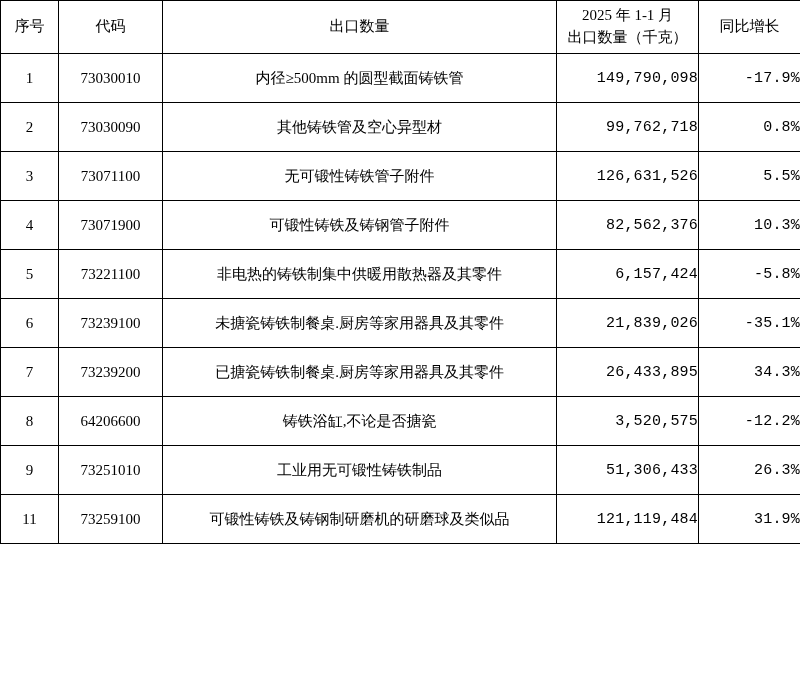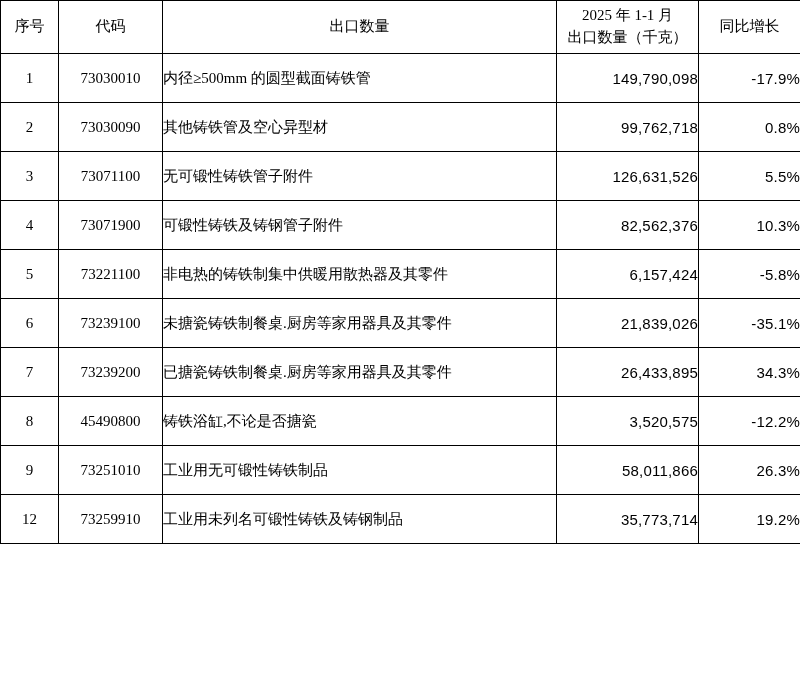--- a/index.html
+++ b/index.html
@@ -46,29 +46,29 @@
     display: block;
   }
   tbody td {
     height: 48px;
     font-size: 15px;
   }
   .cell-center {
     text-align: center;
   }
   .cell-left {
-    text-align: left;
+    text-align: center;
     padding-left: 10px;
   }
   .cell-right {
     text-align: right;
     padding-right: 14px;
   }
   .num {
-    font-family: Liberation Sans, sans-serif;
+    font-family: Liberation Mono, monospace;
     letter-spacing: 0.2px;
   }
   tbody tr:first-child td { height: 48px; }
 </style>
 </head>
 <body>
 
 <div class="table-wrap">
   <table class="data-table">
     <colgroup>
@@ -143,34 +143,34 @@
       </tr>
       <tr>
         <td class="cell-center">7</td>
         <td class="cell-center">73239200</td>
         <td class="cell-left">已搪瓷铸铁制餐桌.厨房等家用器具及其零件</td>
         <td class="cell-right num">26,433,895</td>
         <td class="cell-right num">34.3%</td>
       </tr>
       <tr>
         <td class="cell-center">8</td>
-        <td class="cell-center">45490800</td>
+        <td class="cell-center">64206600</td>
         <td class="cell-left">铸铁浴缸,不论是否搪瓷</td>
         <td class="cell-right num">3,520,575</td>
         <td class="cell-right num">-12.2%</td>
       </tr>
       <tr>
         <td class="cell-center">9</td>
         <td class="cell-center">73251010</td>
         <td class="cell-left">工业用无可锻性铸铁制品</td>
-        <td class="cell-right num">58,011,866</td>
+        <td class="cell-right num">51,306,433</td>
         <td class="cell-right num">26.3%</td>
       </tr>
       <tr>
-        <td class="cell-center">12</td>
-        <td class="cell-center">73259910</td>
-        <td class="cell-left">工业用未列名可锻性铸铁及铸钢制品</td>
-        <td class="cell-right num">35,773,714</td>
-        <td class="cell-right num">19.2%</td>
+        <td class="cell-center">11</td>
+        <td class="cell-center">73259100</td>
+        <td class="cell-left">可锻性铸铁及铸钢制研磨机的研磨球及类似品</td>
+        <td class="cell-right num">121,119,484</td>
+        <td class="cell-right num">31.9%</td>
       </tr>
     </tbody>
   </table>
 </div>
 
 </body></html>

